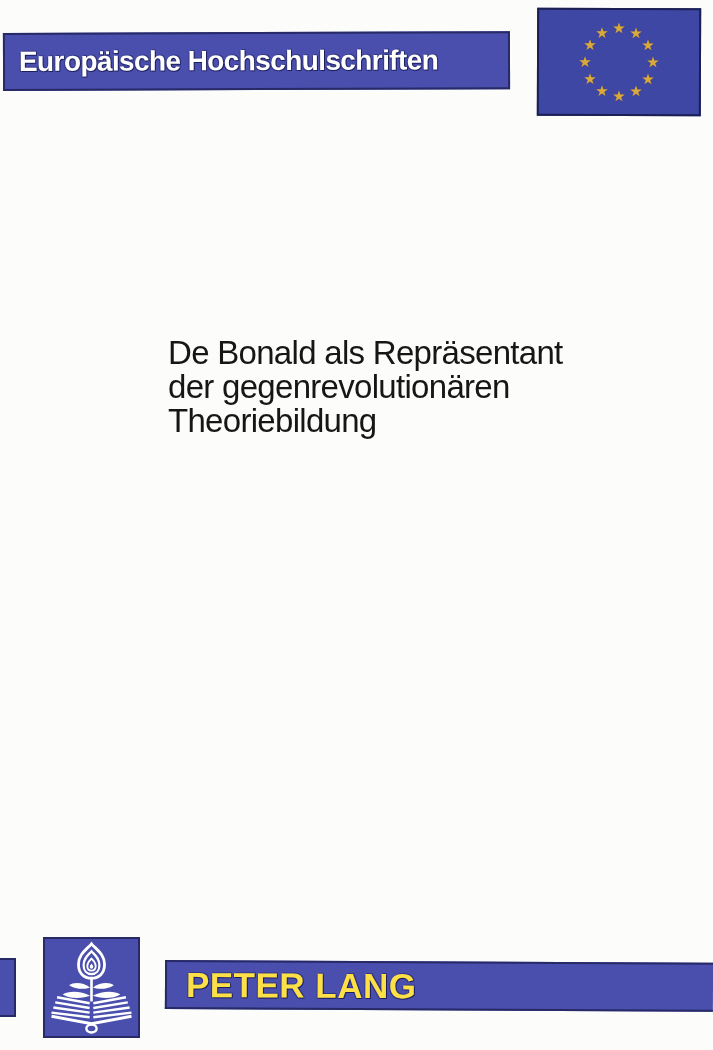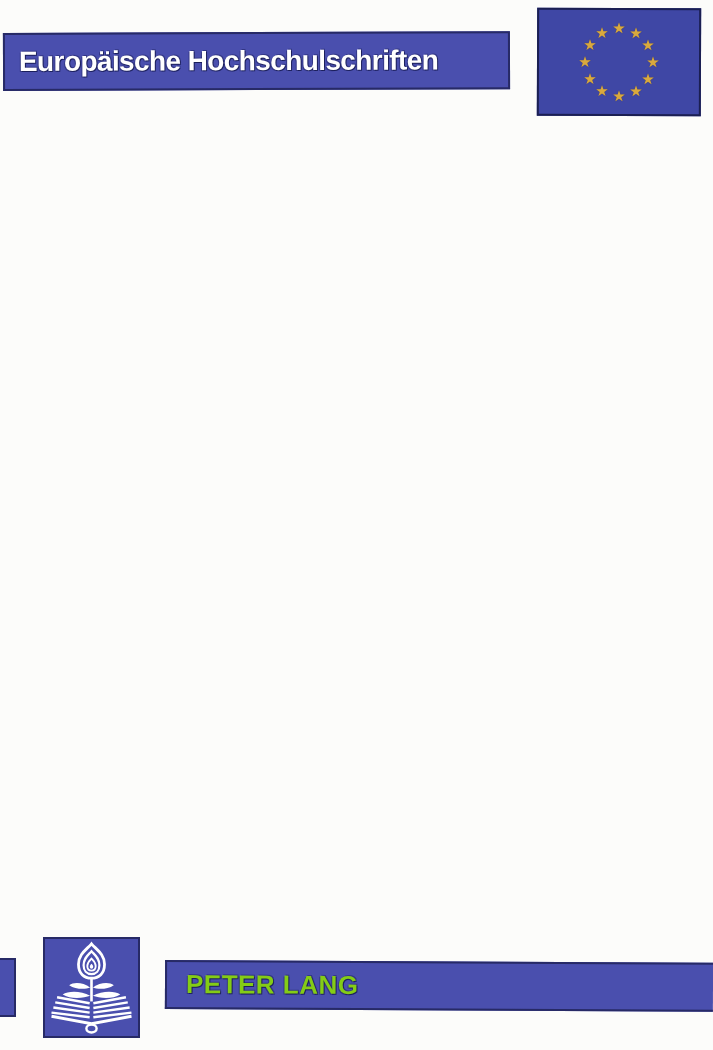--- a/index.html
+++ b/index.html
@@ -119,22 +119,22 @@
     background: var(--banner-blue, #4a4fae);
     border: 2px solid var(--banner-border, #272a66);
     border-right: none;
     display: flex;
     align-items: center;
     padding-left: 19px;
     transform: rotate(0.3deg);
     transform-origin: left center;
   }
   .publisher-banner .label {
-    color: #84cc16;
-    font-size: 26px;
+    color: #fde047;
+    font-size: 35px;
     font-weight: bold;
     letter-spacing: 0.5px;
     white-space: nowrap;
     text-shadow:
       1px 1px 0 rgba(24, 27, 84, 0.85),
       -1px 1px 0 rgba(24, 27, 84, 0.45),
       1px -1px 0 rgba(24, 27, 84, 0.45);
   }
 </style>
 </head>
@@ -155,20 +155,25 @@
     <span class="star" style="left:97px; top:81px;">★</span>
     <span class="star" style="left:80px; top:86px;">★</span>
     <span class="star" style="left:63px; top:81px;">★</span>
     <span class="star" style="left:51px; top:69px;">★</span>
     <span class="star" style="left:46px; top:52px;">★</span>
     <span class="star" style="left:51px; top:35px;">★</span>
     <span class="star" style="left:63px; top:23px;">★</span>
   </div>
 
 
+  <div class="book-title">
+    <div>De Bonald als Repräsentant</div>
+    <div>der gegenrevolutionären</div>
+    <div>Theoriebildung</div>
+  </div>
 
   <div class="left-tab"></div>
 
   <div class="publisher-logo">
     <svg viewBox="0 0 100 104" aria-hidden="true">
       <g fill="none" stroke="#ffffff" stroke-linecap="round">
 
         <path d="M50 5 C45 11 36 16 36 27 C36 37 42 42 50 42 C58 42 64 37 64 27 C64 16 55 11 50 5 Z" stroke-width="3"></path>
         <path d="M50 13 C46 17.5 41.5 20.5 41.5 28 C41.5 34 45 37.5 50 37.5 C55 37.5 58.5 34 58.5 28 C58.5 20.5 54 17.5 50 13 Z" stroke-width="2.4"></path>
         <path d="M50 21 C47.5 23.5 45.5 25 45.5 28.8 C45.5 31.8 47.4 33.8 50 33.8 C52.6 33.8 54.5 31.8 54.5 28.8 C54.5 25 52.5 23.5 50 21 Z" stroke-width="2"></path>

